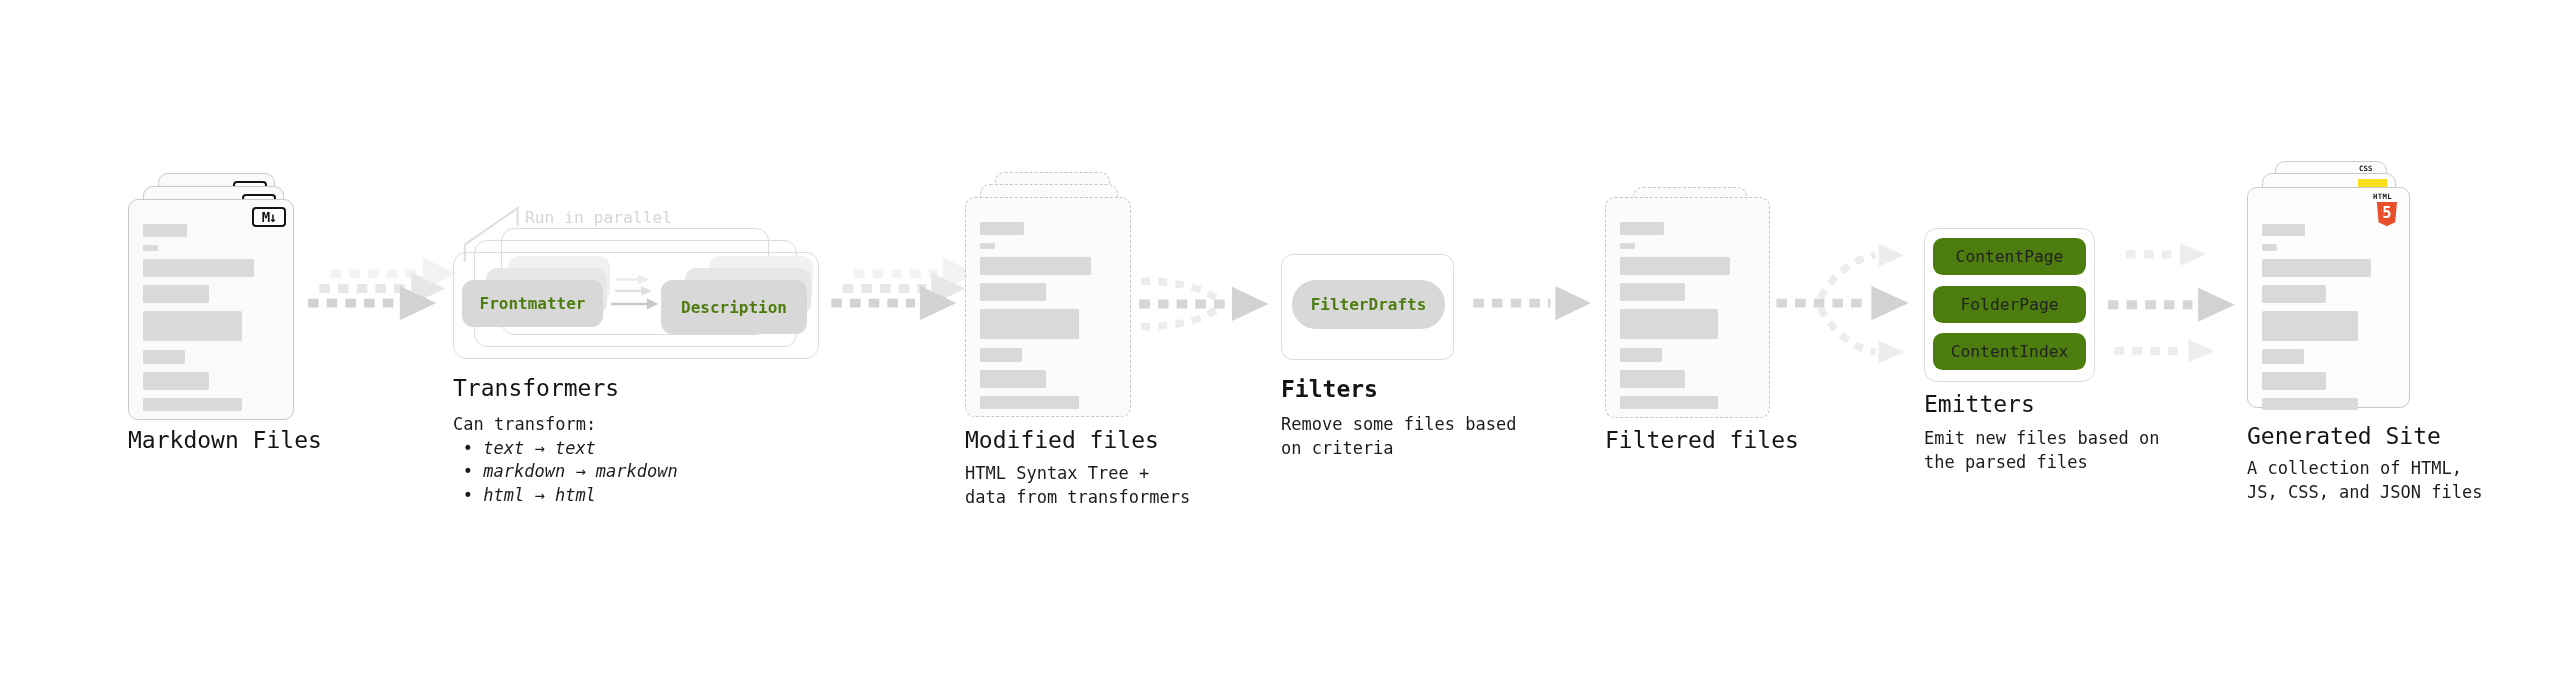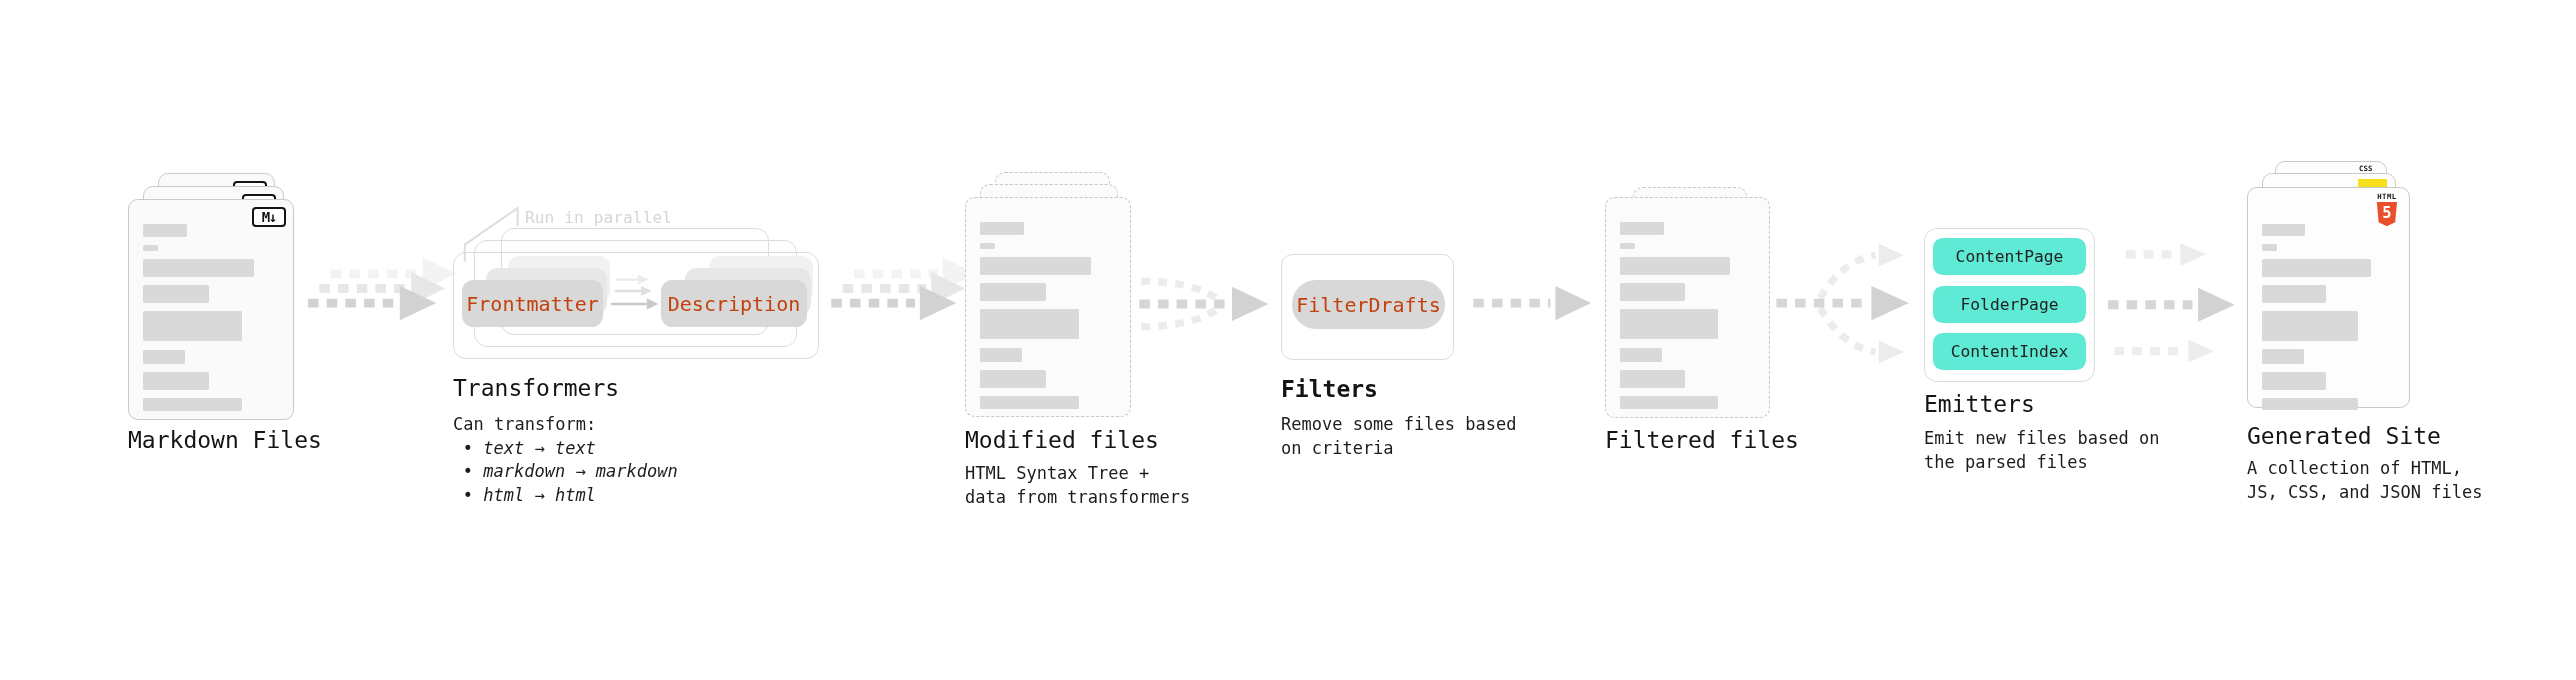--- a/index.html
+++ b/index.html
@@ -22,33 +22,33 @@
   .bars i:nth-child(7){width:48%;height:18px}
   .bars i:nth-child(8){width:72%;height:12.2px}
   
   .md-icon{position:absolute;top:6.5px;right:7.3px;width:34px;height:20.3px;border:2.4px solid #141414;border-radius:4.1px;
     background:#fff;display:flex;align-items:center;justify-content:center;
     font-weight:bold;font-size:14px;letter-spacing:-1.6px;color:#141414;box-sizing:border-box;}
   .css-icon{position:absolute;top:3.3px;right:9.8px;width:21px;text-align:center;}
   .css-icon .t{font-size:7.3px;font-weight:bold;color:#141414;line-height:7.3px;}
   .css-icon .b{height:4.1px;background:#2965f1;margin-top:0.8px;border-radius:0.8px;}
   .js-icon{position:absolute;top:4.9px;right:8.1px;width:29px;height:15.4px;background:#f7df1e;}
-  .html5-icon{position:absolute;top:4.9px;right:8.1px;width:28px;text-align:center;}
+  .html5-icon{position:absolute;top:4.9px;right:8.1px;width:28px;}
   .html5-icon .t{font-size:7.3px;font-weight:bold;color:#141414;line-height:8.1px;letter-spacing:0.4px;}
   .html5-shield{width:23px;height:24.4px;margin:0.8px auto 0;background:#e8502b;
     clip-path:polygon(6% 0,94% 0,86% 84%,50% 100%,14% 84%);
     display:flex;align-items:center;justify-content:center;}
   .html5-shield span{color:#fff;font-weight:bold;font-size:15.4px;line-height:15.4px;}
   
   .gbox{position:absolute;border:1.6px solid #dcdcdc;border-radius:13px;box-sizing:border-box;background:transparent;z-index:2;}
   .pill{position:absolute;background:#d8d8d8;border-radius:11.4px;display:flex;align-items:center;justify-content:center;
-    font-size:20px;color:#c2410c;z-index:4;}
+    font-size:16px;color:#4d7c0f;z-index:4;font-weight:bold;}
   .pill.echo1{background:#e7e7e7;z-index:3;}
   .pill.echo2{background:#f1f1f1;z-index:2;}
-  .pill-static{position:static;width:153px;height:37px;background:#5eead4;border-radius:9.8px;
+  .pill-static{position:static;width:153px;height:37px;background:#4d7c0f;border-radius:9.8px;
     display:flex;align-items:center;justify-content:center;font-size:16.3px;color:#222;}
   .emit-stack{position:absolute;display:flex;flex-direction:column;gap:10.6px;z-index:3;}
   
   .h{position:absolute;font-size:23px;line-height:28px;font-weight:500;color:#141414;white-space:nowrap;z-index:2;}
   .d{position:absolute;font-size:17px;line-height:23.6px;color:#1c1c1c;white-space:nowrap;z-index:2;}
   .d .indent{padding-left:9.8px;font-style:italic;}
   .annot{position:absolute;font-size:16.3px;color:#d6d6d6;white-space:nowrap;z-index:2;}
 </style>
 </head>
 <body>
@@ -156,21 +156,21 @@
     <div class="gbox" style="left:501px;top:228px;width:268px;height:107px;"></div>
     <div class="gbox" style="left:474px;top:240px;width:323px;height:107px;"></div>
     <div class="gbox" style="left:453px;top:252px;width:366px;height:107px;"></div>
 
     <div class="pill echo2" style="left:508px;top:256px;width:102px;height:47px;"></div>
     <div class="pill echo1" style="left:486px;top:268px;width:121px;height:47px;"></div>
     <div class="pill" style="left:462px;top:280px;width:141px;height:47px;">Frontmatter</div>
 
     <div class="pill echo2" style="left:709px;top:256px;width:104px;height:47px;"></div>
     <div class="pill echo1" style="left:685px;top:268px;width:126px;height:47px;"></div>
-    <div class="pill" style="left:661px;top:280px;width:146px;height:47px;">Description</div>
+    <div class="pill" style="left:661px;top:280px;width:146px;height:54px;">Description</div>
 
     <div class="annot" style="left:525px;top:208px;">Run in parallel</div>
 
     <div class="h" style="left:453px;top:374px;">Transformers</div>
     <div class="d" style="left:453px;top:413px;">
       <div>Can transform:</div>
       <div class="indent">• text → text</div>
       <div class="indent">• markdown → markdown</div>
       <div class="indent">• html → html</div>
     </div>

